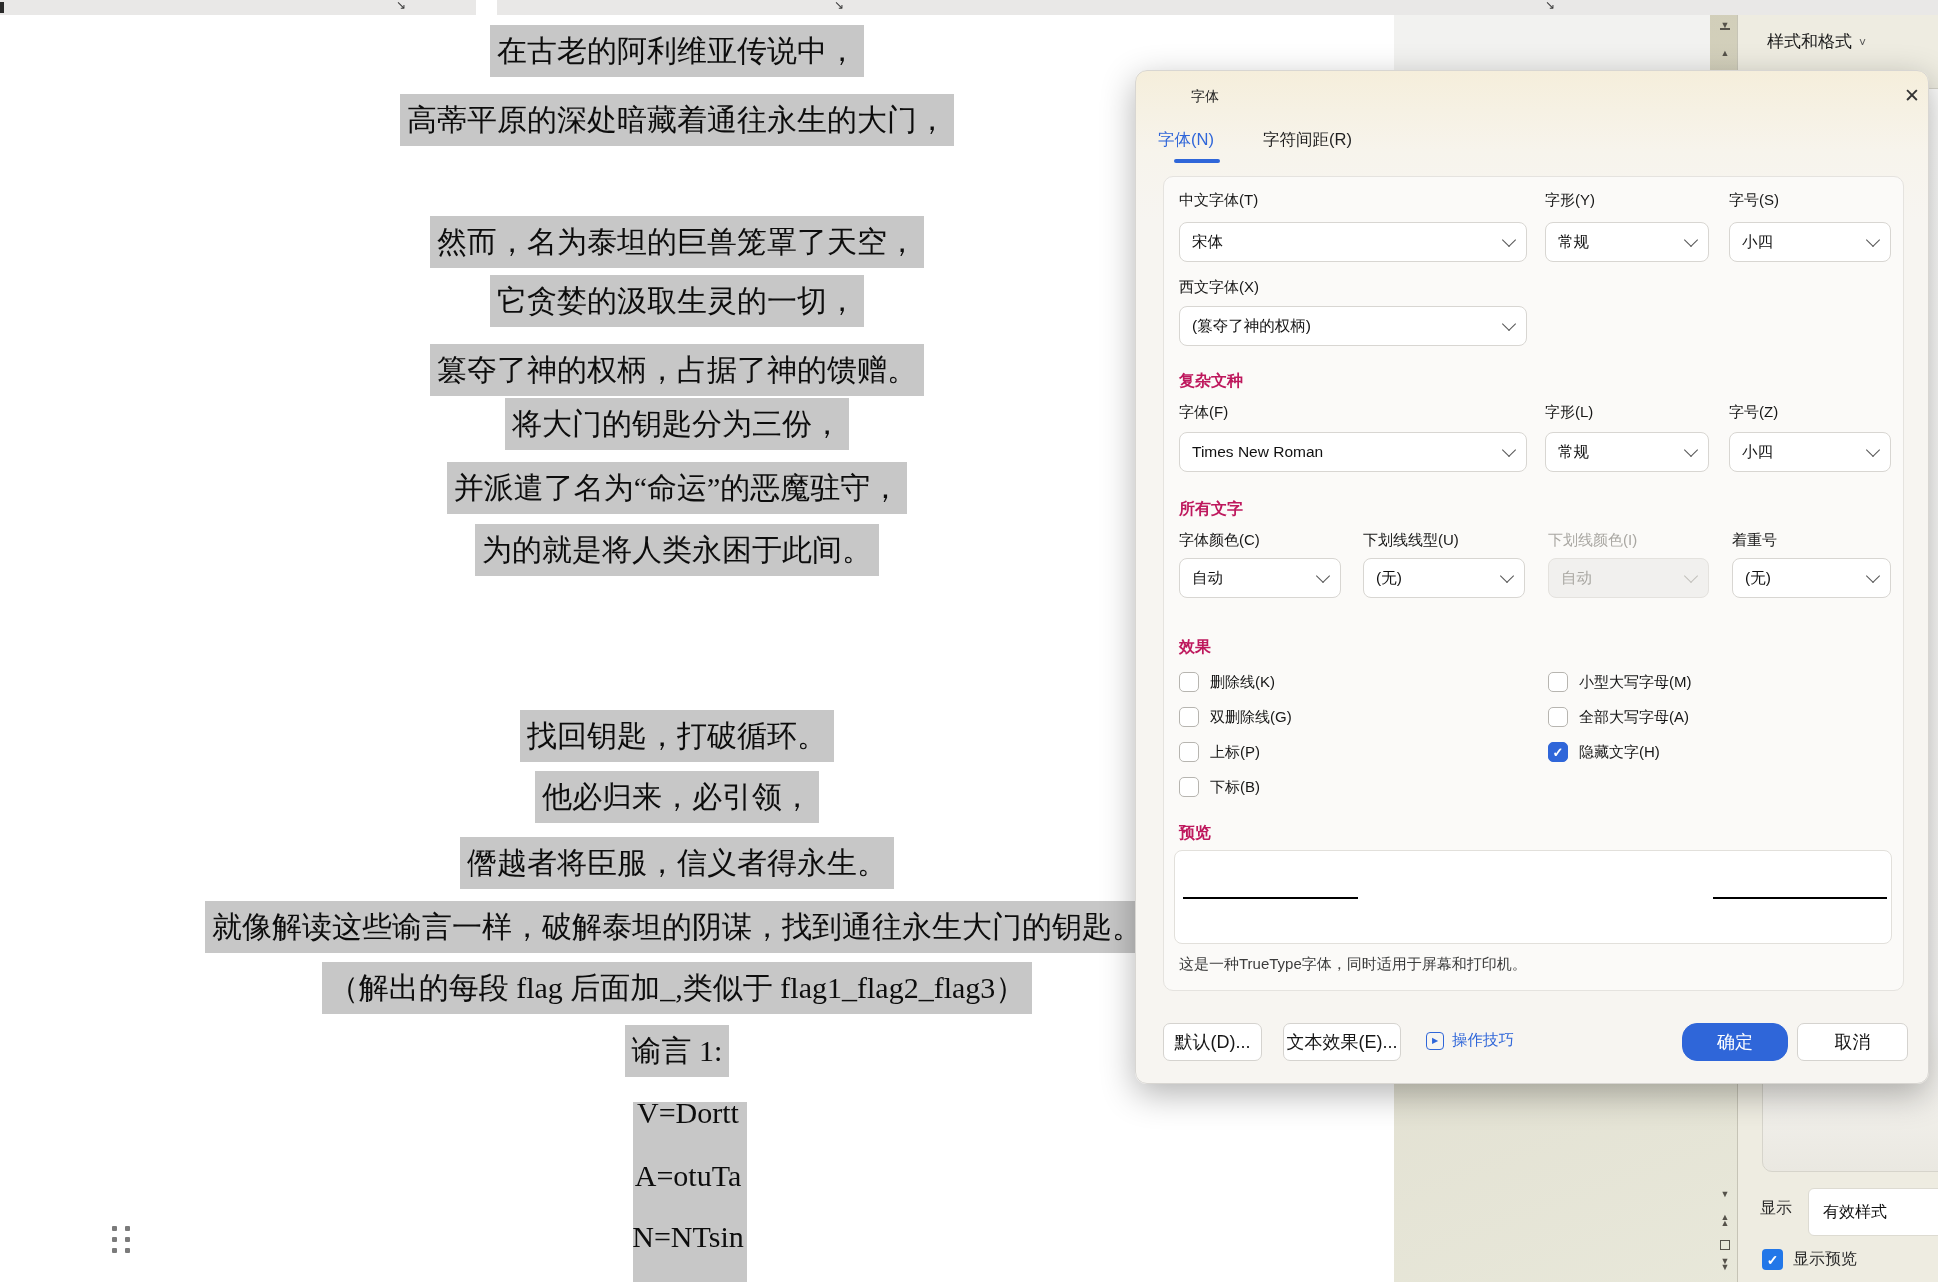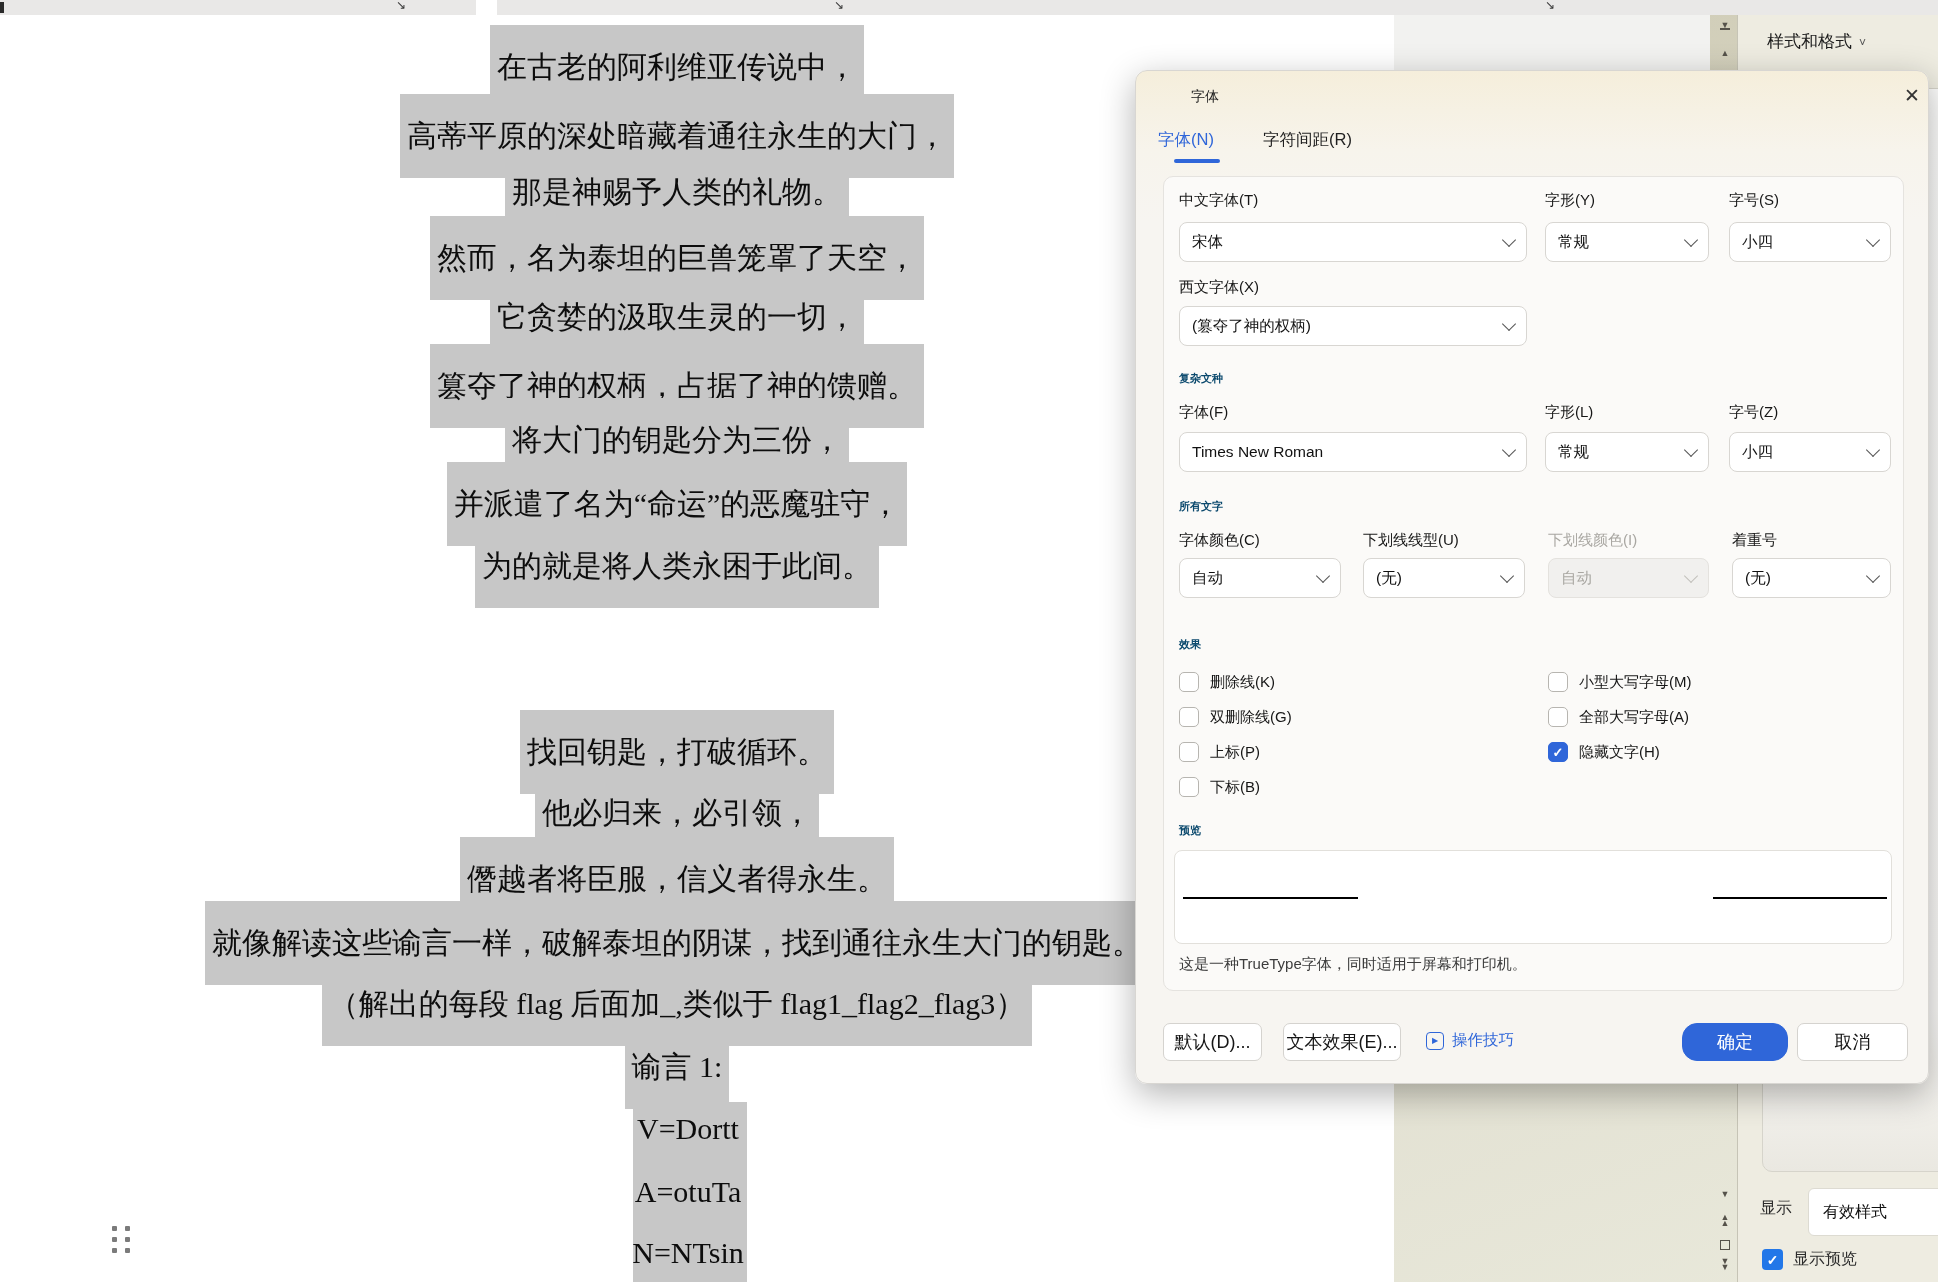--- a/index.html
+++ b/index.html
@@ -10,21 +10,21 @@
   
   #topbar{left:0;top:0;width:1938px;height:15px;background:#e9e8e7;border-bottom:1px solid #cfcecb;}
   .wrapmark{position:absolute;top:-2px;font-size:12px;color:#3a3a3a;}
   #topbar-notch{position:absolute;left:476px;top:0;width:21px;height:15px;background:#fff;}
   #topbar-corner{position:absolute;left:0;top:2px;width:4px;height:11px;background:#2a2a2a;}
 
   
   #page{left:0;top:15px;width:1394px;height:1267px;background:#ffffff;}
   .docline{position:absolute;left:0;width:1354px;text-align:center;
            font-family:"Liberation Serif","DejaVu Serif",serif;font-size:30px;color:#0d0d0d;}
-  .docline .hl{background:#c7c7c7;line-height:52px;display:inline-block;padding:16px 7px;white-space:pre;font-family:Liberation Serif, serif;}
+  .docline .hl{background:#c7c7c7;line-height:52px;display:inline-block;padding:0 7px;white-space:pre;font-family:Liberation Serif, serif;}
   .docline.wideC{width:1376px;}
   .docline.nobg .hl{background:transparent;}
   #selblock{left:633px;top:1087px;width:114px;height:190px;background:#c7c7c7;}
   #draghandle{left:112px;top:1211px;width:22px;height:31px;display:grid;
               grid-template-columns:5px 5px;grid-template-rows:5px 5px 5px;gap:6px 8px;}
   #draghandle i{background:#7b7b7b;border-radius:1px;}
 
   
   #workspace{left:1394px;top:15px;width:544px;height:1267px;
              background:linear-gradient(160deg,#cfccb6 0%,#dddacb 45%,#e9e9db 100%);}
@@ -61,21 +61,21 @@
   #dlg-close{left:763px;top:12px;font-size:19px;color:#333;width:26px;height:26px;text-align:center;line-height:26px;}
   .tab{font-size:16.5px;color:#1f1f1f;}
   #tab-font{left:22px;top:58px;color:#2f66d9;}
   #tab-underline{left:38px;top:88px;width:46px;height:4px;border-radius:2px;background:#2f66d9;}
   #tab-spacing{left:127px;top:58px;}
 
   #card{left:27px;top:105px;width:741px;height:815px;background:#fbfaf8;border:1px solid #e5e3df;
         border-radius:10px;box-sizing:border-box;}
   .lbl{position:absolute;font-size:15px;color:#161616;}
   .lbl.dis{color:#a9a7a2;}
-  .heading{position:absolute;font-size:11px;font-weight:bold;color:#0c4a6e;}
+  .heading{position:absolute;font-size:16px;font-weight:bold;color:#be185d;}
   .select{position:absolute;height:40px;background:#fff;border:1px solid #d8d6d2;border-radius:8px;
           box-sizing:border-box;display:flex;align-items:center;padding:0 12px;font-size:15.5px;color:#111;}
   .select .val{flex:1;white-space:nowrap;overflow:hidden;}
   .chevron{width:9px;height:9px;border-right:1.7px solid #555;border-bottom:1.7px solid #555;
            transform:rotate(45deg);margin-top:-5px;flex:none;}
   .select.dis{background:#f1f0ee;border-color:#e4e2de;color:#a9a7a2;}
   .select.dis .chevron{border-color:#c2c0bb;}
 
   .chkrow{position:absolute;display:flex;align-items:center;gap:11px;height:24px;}
   .chk{width:20px;height:20px;border:1.5px solid #b7b5b0;border-radius:5px;background:#fff;box-sizing:border-box;
@@ -109,21 +109,20 @@
   <span class="wrapmark" style="left:834px">↘</span>
   <span class="wrapmark" style="left:1545px">↘</span>
   <span id="topbar-notch"></span>
   <span id="topbar-corner"></span>
 </div>
 
 <div class="abs" id="page">
   <div id="selblock" class="abs"></div>
   <div class="docline" style="top:10px"><span class="hl">在古老的阿利维亚传说中，</span></div>
   <div class="docline" style="top:79px"><span class="hl">高蒂平原的深处暗藏着通往永生的大门，</span></div>
-  <div class="docline" style="top:135px"><span class="hl">那是神赐予人类的礼物。</span></div>
   <div class="docline" style="top:201px"><span class="hl">然而，名为泰坦的巨兽笼罩了天空，</span></div>
   <div class="docline" style="top:260px"><span class="hl">它贪婪的汲取生灵的一切，</span></div>
   <div class="docline" style="top:329px"><span class="hl">篡夺了神的权柄，占据了神的馈赠。</span></div>
   <div class="docline" style="top:383px"><span class="hl">将大门的钥匙分为三份，</span></div>
   <div class="docline" style="top:447px"><span class="hl">并派遣了名为“命运”的恶魔驻守，</span></div>
   <div class="docline" style="top:509px"><span class="hl">为的就是将人类永困于此间。</span></div>
   <div class="docline" style="top:695px"><span class="hl">找回钥匙，打破循环。</span></div>
   <div class="docline" style="top:756px"><span class="hl">他必归来，必引领，</span></div>
   <div class="docline" style="top:822px"><span class="hl">僭越者将臣服，信义者得永生。</span></div>
   <div class="docline" style="top:886px"><span class="hl">就像解读这些谕言一样，破解泰坦的阴谋，找到通往永生大门的钥匙。</span></div>

